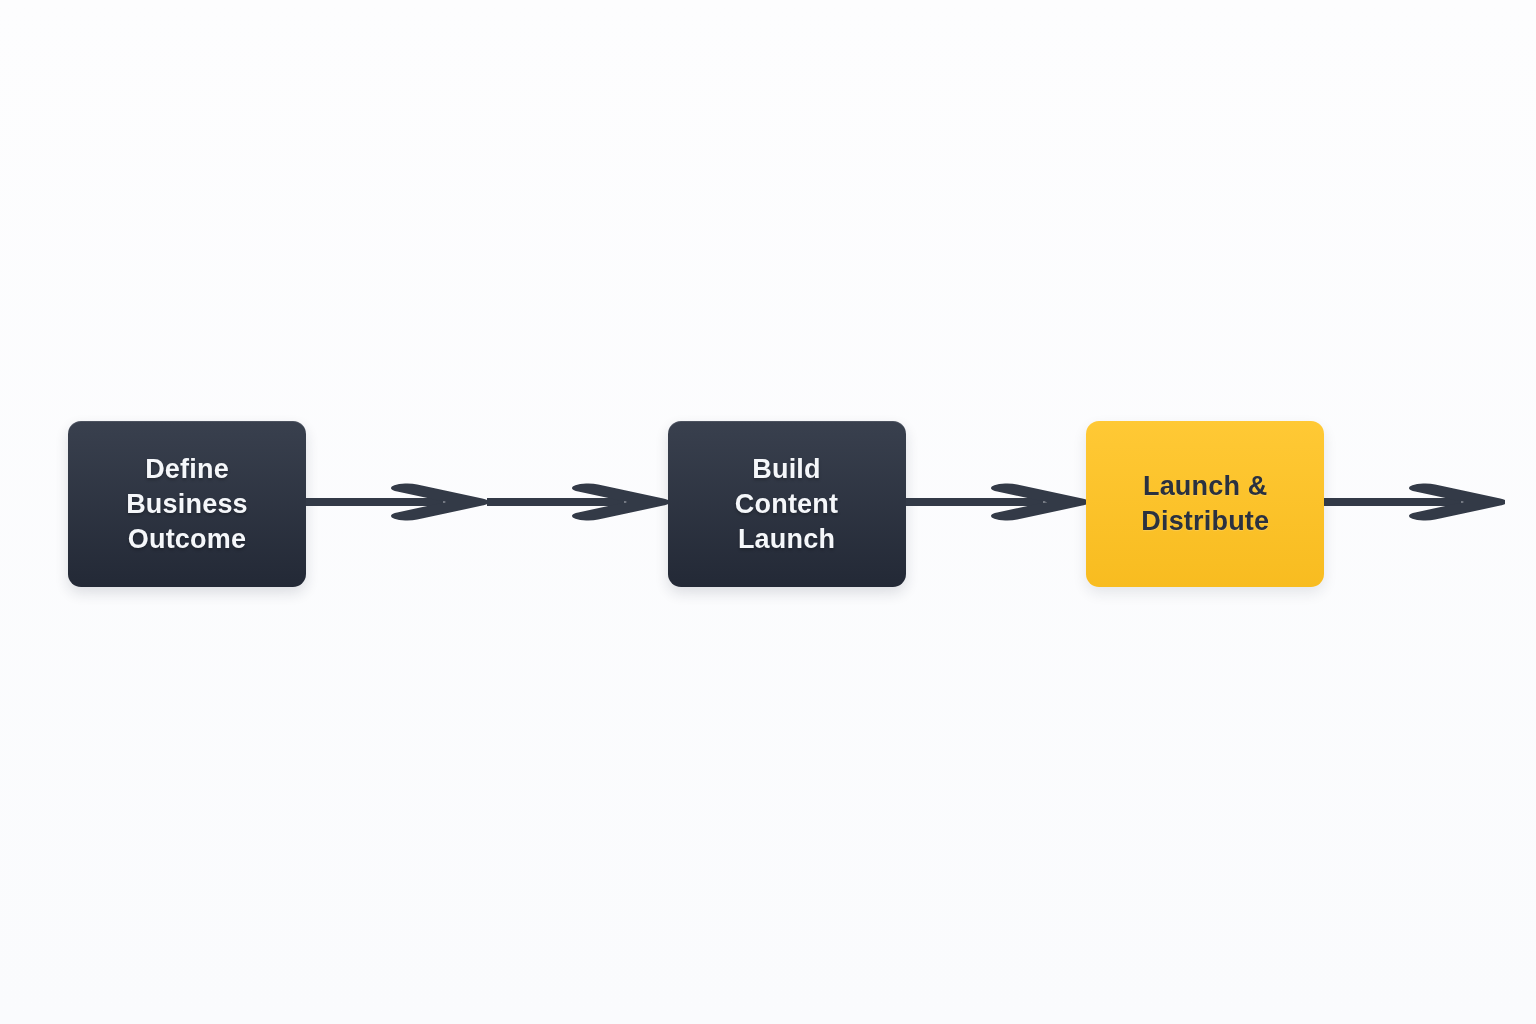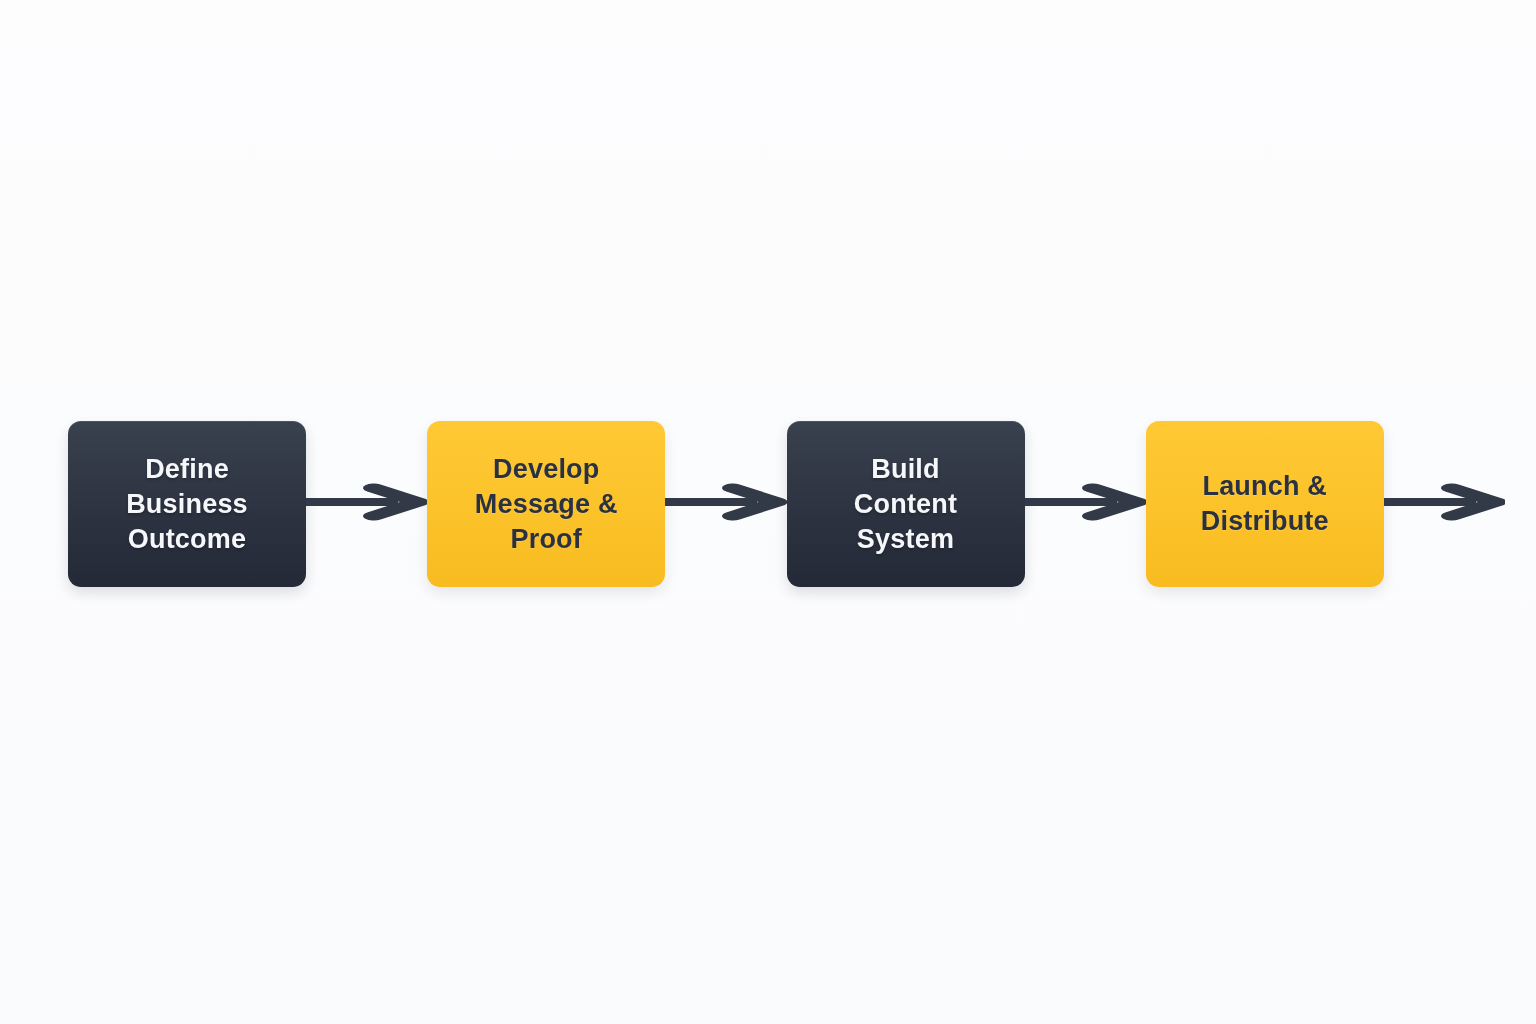--- a/index.html
+++ b/index.html
@@ -93,37 +93,32 @@
 Outcome</span>
     </div>
 
     <div class="arrow">
       <svg viewBox="0 0 50 44" preserveAspectRatio="none" aria-hidden="true">
         <path class="stroke" d="M0 22 H38" stroke-width="8"></path>
         <path class="stroke" d="M28 8 L46 22 L28 36" stroke-width="9" stroke-linecap="round" stroke-linejoin="round"></path>
       </svg>
     </div>
 
-    <div class="step" data-variant="yellow">
-      <span class="step-label">Develop
-Message &amp;
-Proof</span>
-    </div>
 
     <div class="arrow">
       <svg viewBox="0 0 50 44" preserveAspectRatio="none" aria-hidden="true">
         <path class="stroke" d="M0 22 H38" stroke-width="8"></path>
         <path class="stroke" d="M28 8 L46 22 L28 36" stroke-width="9" stroke-linecap="round" stroke-linejoin="round"></path>
       </svg>
     </div>
 
     <div class="step" data-variant="dark">
       <span class="step-label">Build
 Content
-System</span>
+Launch</span>
     </div>
 
     <div class="arrow">
       <svg viewBox="0 0 50 44" preserveAspectRatio="none" aria-hidden="true">
         <path class="stroke" d="M0 22 H38" stroke-width="8"></path>
         <path class="stroke" d="M28 8 L46 22 L28 36" stroke-width="9" stroke-linecap="round" stroke-linejoin="round"></path>
       </svg>
     </div>
 
     <div class="step" data-variant="yellow">

